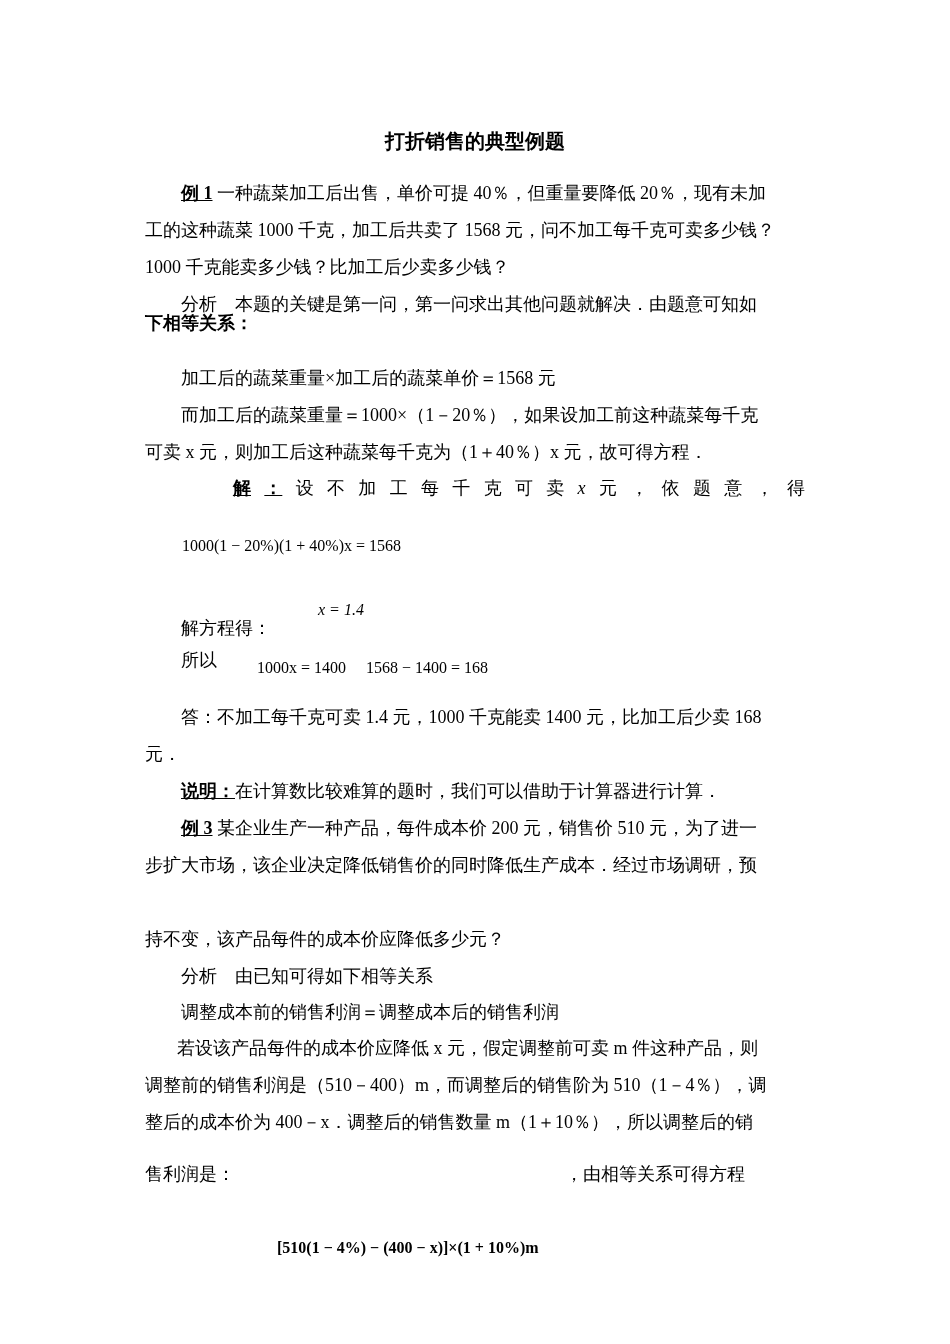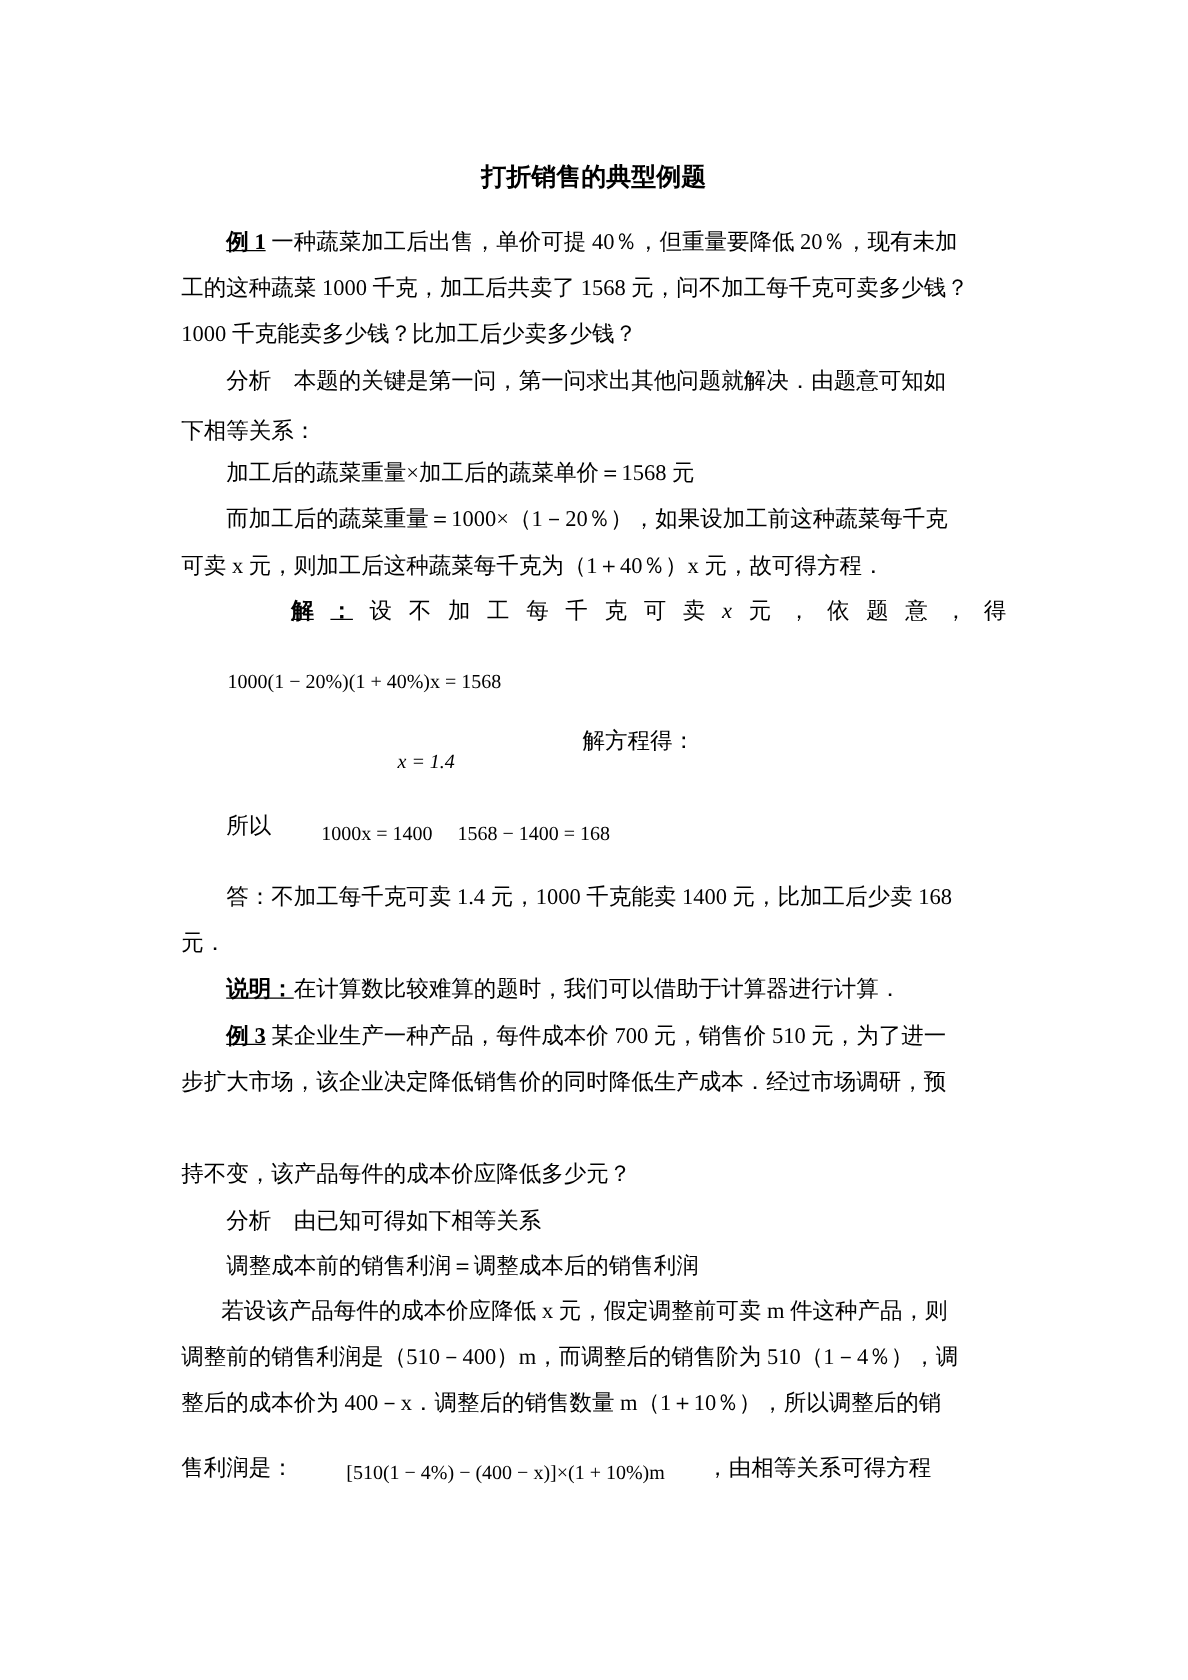--- a/index.html
+++ b/index.html
@@ -32,21 +32,21 @@
   <div class="title">打折销售的典型例题</div>
 
   <div class="line ind" style="top:181px;">
     <span class="b">例 1</span>
     <span>一种蔬菜加工后出售，单价可提 40％，但重量要降低 20％，现有未加</span>
   </div>
   <div class="line" style="top:218px;">工的这种蔬菜 1000 千克，加工后共卖了 1568 元，问不加工每千克可卖多少钱？</div>
   <div class="line" style="top:255px;">1000 千克能卖多少钱？比加工后少卖多少钱？</div>
 
   <div class="line ind" style="top:292px;">分析　本题的关键是第一问，第一问求出其他问题就解决．由题意可知如</div>
-  <div class="line" style="top:332px;">下相等关系：</div>
+  <div class="line" style="top:311px;font-weight:bold;">下相等关系：</div>
   <div class="line ind" style="top:366px;">加工后的蔬菜重量×加工后的蔬菜单价＝1568 元</div>
   <div class="line ind" style="top:403px;">而加工后的蔬菜重量＝1000×（1－20％），如果设加工前这种蔬菜每千克</div>
   <div class="line" style="top:440px;">可卖 x 元，则加工后这种蔬菜每千克为（1＋40％）x 元，故可得方程．</div>
 
   <div class="line justify" style="top:476px; left:233px; width:572px;">
     <span class="b">解</span>
     <span class="b">：</span>
     <span>设</span>
     <span>不</span>
     <span>加</span>
@@ -61,43 +61,43 @@
     <span>，</span>
     <span>依</span>
     <span>题</span>
     <span>意</span>
     <span>，</span>
     <span>得</span>
   </div>
 
   <div class="line math" style="top:534px;">1000(1 − 20%)(1 + 40%)x = 1568</div>
 
-  <div class="line ind" style="top:580px;text-align:center;">解方程得：</div>
+  <div class="line ind" style="top:616px;">解方程得：</div>
   <div class="line math it" style="top:598px; left:281px; width:200px;">x = 1.4</div>
 
   <div class="line ind" style="top:648px;">所以</div>
   <div class="line math" style="top:656px; left:220px; width:400px;">1000x = 1400　 1568 − 1400 = 168</div>
 
   <div class="line ind" style="top:705px;">答：不加工每千克可卖 1.4 元，1000 千克能卖 1400 元，比加工后少卖 168</div>
   <div class="line" style="top:742px;">元．</div>
 
   <div class="line ind" style="top:779px;">
     <span class="b">说明：</span><span>在计算数比较难算的题时，我们可以借助于计算器进行计算．</span>
   </div>
 
   <div class="line ind" style="top:816px;">
     <span class="b">例 3</span>
-    <span>某企业生产一种产品，每件成本价 700 元，销售价 510 元，为了进一</span>
+    <span>某企业生产一种产品，每件成本价 200 元，销售价 510 元，为了进一</span>
   </div>
   <div class="line" style="top:853px;">步扩大市场，该企业决定降低销售价的同时降低生产成本．经过市场调研，预</div>
   <div class="line" style="top:927px;">持不变，该产品每件的成本价应降低多少元？</div>
 
   <div class="line ind" style="top:964px;">分析　由已知可得如下相等关系</div>
   <div class="line" style="top:1036px; padding-left:32px;">若设该产品每件的成本价应降低 x 元，假定调整前可卖 m 件这种产品，则</div>
   <div class="line ind" style="top:1000px;">调整成本前的销售利润＝调整成本后的销售利润</div>
   <div class="line" style="top:1073px;">调整前的销售利润是（510－400）m，而调整后的销售阶为 510（1－4％），调</div>
   <div class="line" style="top:1110px;">整后的成本价为  400－x．调整后的销售数量 m（1＋10％），所以调整后的销</div>
 
   <div class="line" style="top:1162px;">售利润是：</div>
-  <div class="line math" style="top:1167px; left:240px; width:360px;">[510(1 − 4%) − (400 − x)]×(1 + 10%)m</div>
+  <div class="line math" style="top:1236px; left:240px; width:360px;font-weight:bold;">[510(1 − 4%) − (400 − x)]×(1 + 10%)m</div>
   <div class="line" style="top:1162px; left:565px; width:240px;">，由相等关系可得方程</div>
 
 </div>
 
 </body></html>

